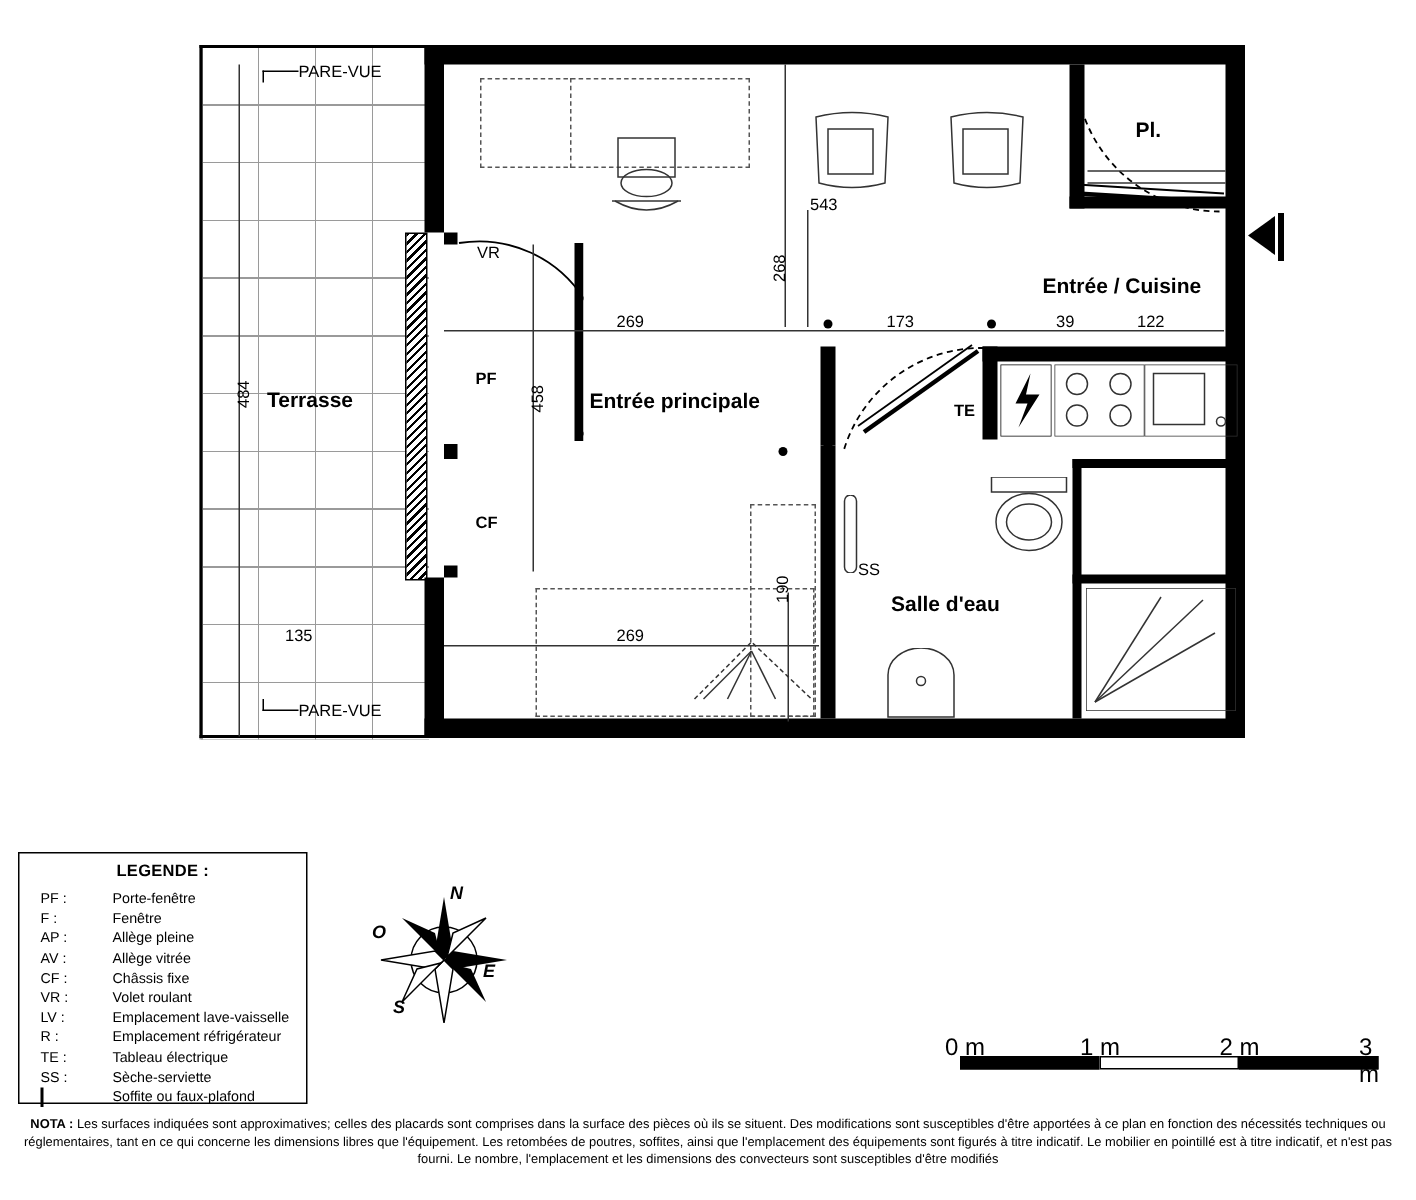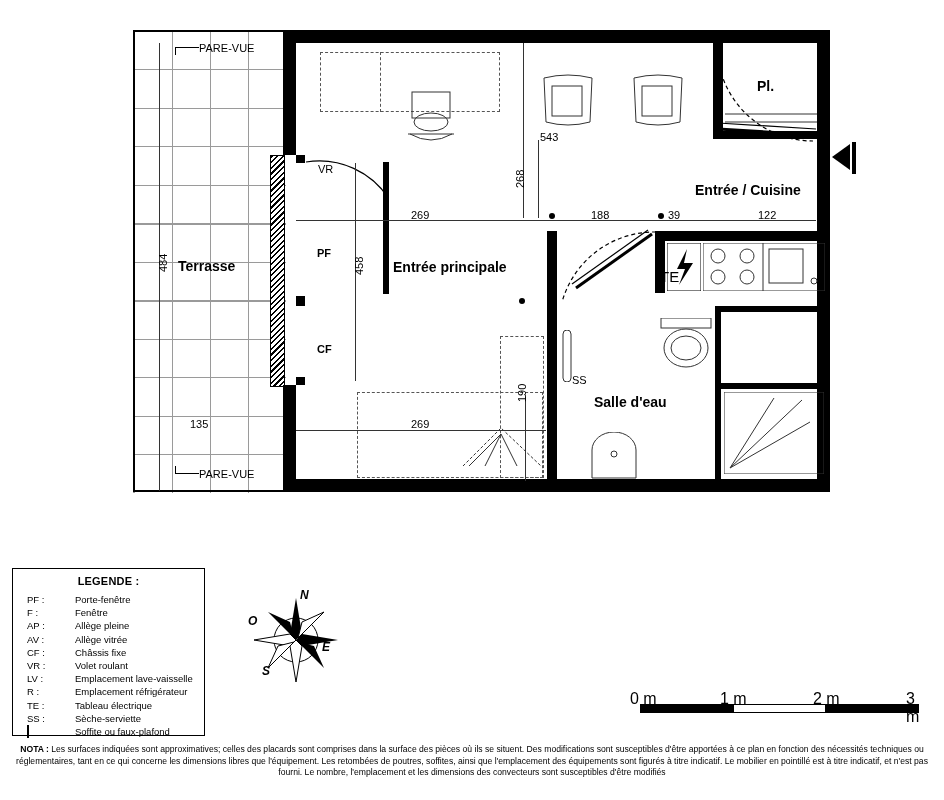--- a/index.html
+++ b/index.html
@@ -297,30 +297,30 @@
   <div class="room-label" style="left:393px; top:259px;">Entrée principale</div>
   <div class="room-label" style="left:667px; top:182px;margin-left:28px;">Entrée / Cuisine</div>
   <div class="room-label" style="left:594px; top:394px;">Salle d'eau</div>
   <div class="room-label" style="left:757px; top:78px;">Pl.</div>
 
   <div class="code thin" style="left:199px; top:42px;">PARE-VUE</div>
   <div class="code thin" style="left:199px; top:468px;">PARE-VUE</div>
   <div class="code thin" style="left:318px; top:163px;">VR</div>
   <div class="code" style="left:317px; top:247px;">PF</div>
   <div class="code" style="left:317px; top:343px;">CF</div>
-  <div class="code thin" style="left:660px; top:268px; font-size:15px;">TE</div>
+  <div class="code thin" style="left:636px; top:268px; font-size:11px;font-weight:bold;">TE</div>
   <div class="code thin" style="left:572px; top:374px;">SS</div>
 
   <div class="dim vert" style="left:157px; top:272px;">484</div>
   <div class="dim" style="left:190px; top:418px;">135</div>
   <div class="dim vert" style="left:353px; top:275px;">458</div>
   <div class="dim" style="left:411px; top:209px;">269</div>
   <div class="dim" style="left:411px; top:418px;">269</div>
-  <div class="dim" style="left:591px; top:209px;">188</div>
-  <div class="dim" style="left:668px; top:209px;">39</div>
+  <div class="dim" style="left:591px; top:209px;">173</div>
+  <div class="dim" style="left:704px; top:209px;">39</div>
   <div class="dim" style="left:758px; top:209px;">122</div>
   <div class="dim vert" style="left:514px; top:188px;">268</div>
   <div class="dim" style="left:540px; top:131px;">543</div>
   <div class="dim vert" style="left:516px; top:402px;">190</div>
 
 </div>
 
 <div class="legend">
   <div class="legend-title">LEGENDE :</div>
   <ul>

